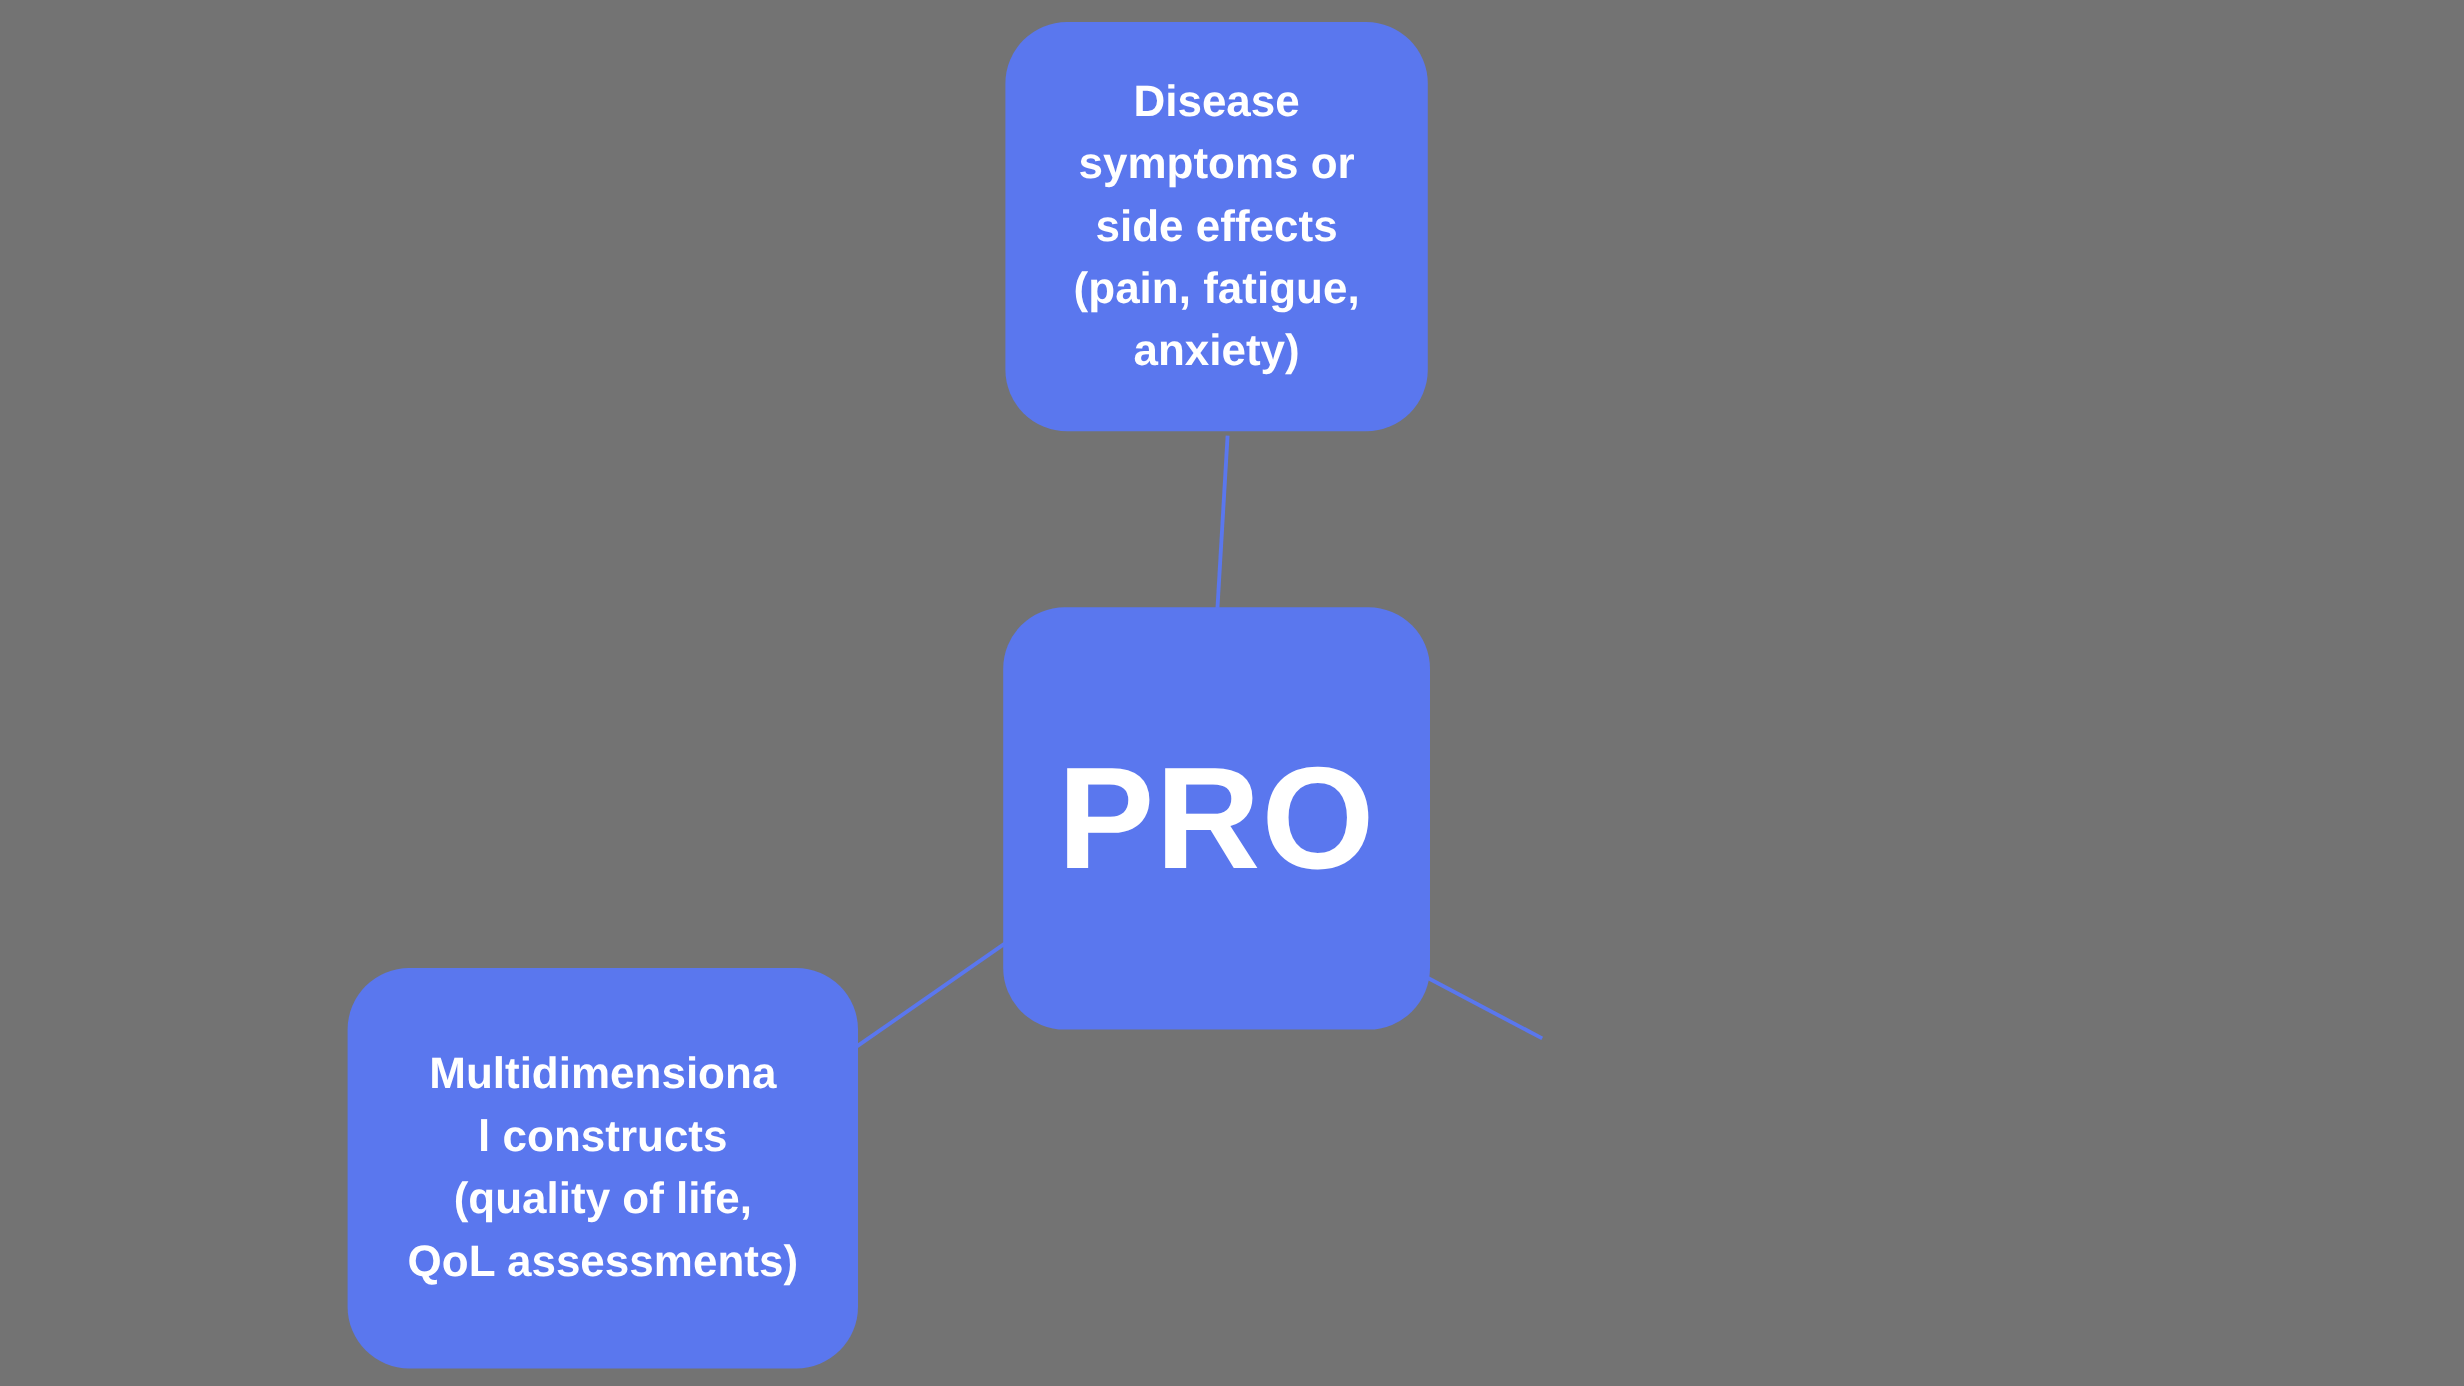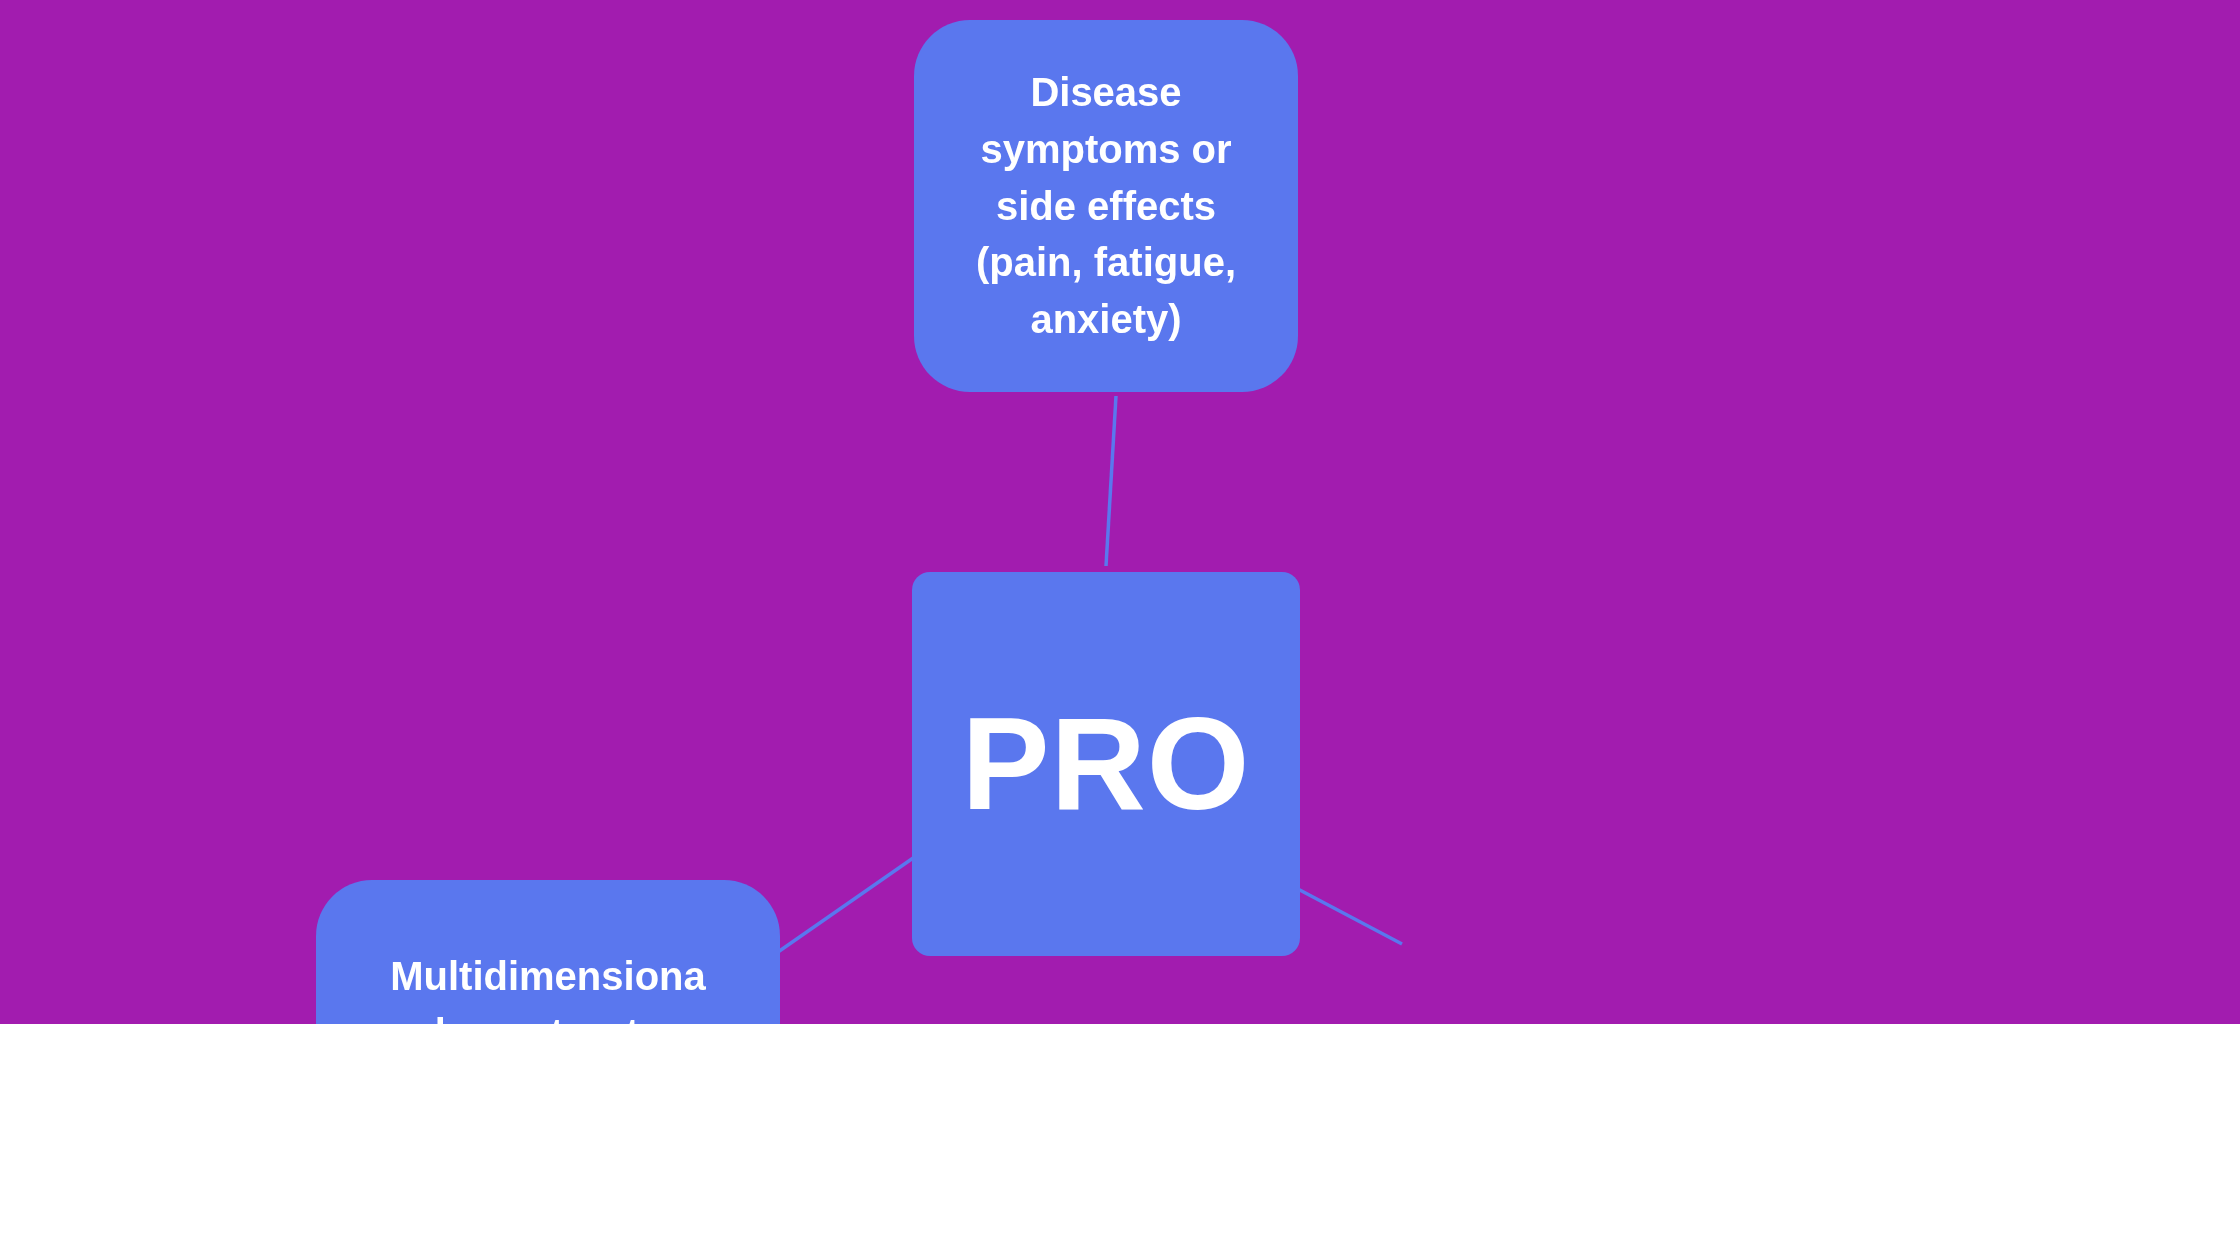--- a/index.html
+++ b/index.html
@@ -3,22 +3,22 @@
 <meta charset="utf-8">
 <style>
   html, body {
     margin: 0;
     padding: 0;
     background: #ffffff;
   }
   .canvas {
     position: relative;
     width: 2240px;
-    height: 1024px;
-    background: #a21caf;
+    height: 1260px;
+    background: #737373;
     overflow: hidden;
     font-family: "Liberation Sans", sans-serif;
   }
   .connectors {
     position: absolute;
     left: 0;
     top: 0;
     width: 2240px;
     height: 1260px;
   }
@@ -45,24 +45,23 @@
     white-space: pre-line;
   }
   .node-top {
     left: 914px;
     top: 20px;
     width: 384px;
     height: 372px;
   }
   .node-center {
     left: 912px;
-    top: 572px;
+    top: 552px;
     width: 388px;
     height: 384px;
-    border-radius: 18px;
   }
   .node-center .node-label {
     font-size: 132px;
     line-height: 1;
     letter-spacing: 1px;
   }
   .node-bottom-left {
     left: 316px;
     top: 880px;
     width: 464px;

